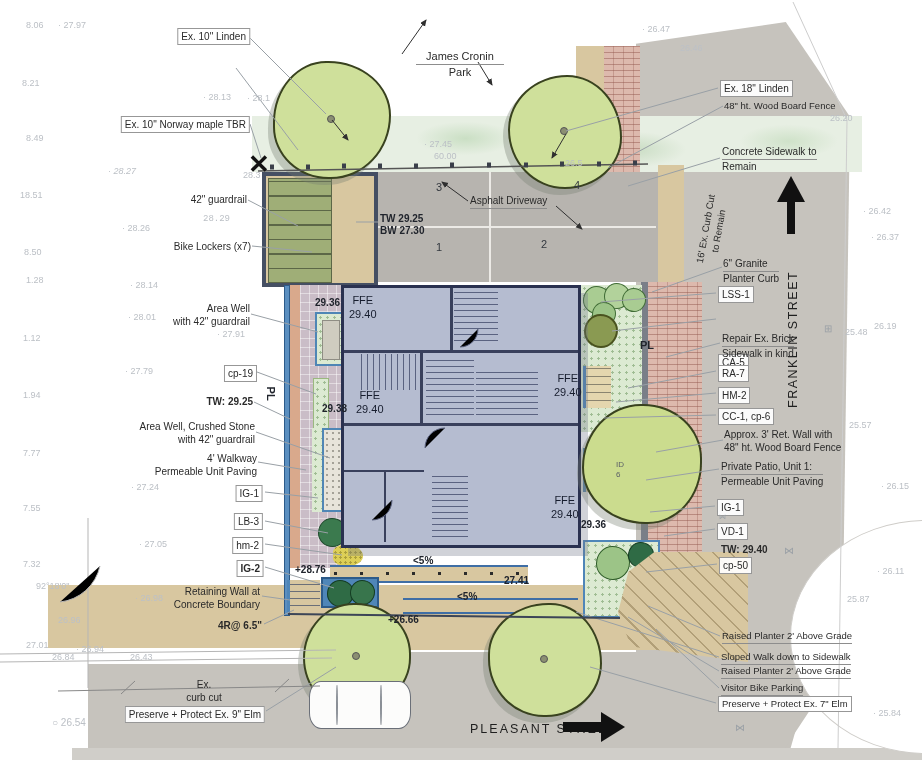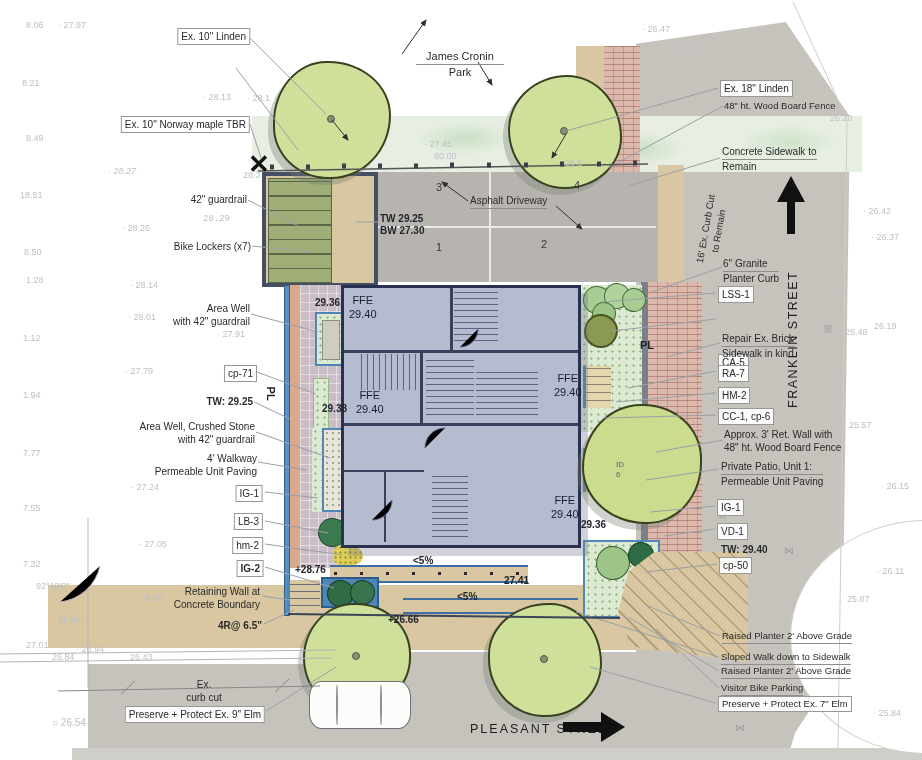--- a/index.html
+++ b/index.html
@@ -296,21 +296,21 @@
   </div>
 
   <div class="lbl box ra" style="left:250px;top:28px;">Ex. 10" Linden</div>
   <div class="lbl box ra" style="left:250px;top:116px;">Ex. 10" Norway maple TBR</div>
   <div class="lbl ra" style="left:247px;top:193px;">42" guardrail</div>
   <div class="lbl ra" style="left:251px;top:240px;">Bike Lockers (x7)</div>
   <div class="lbl ra" style="left:250px;top:302px;">
     <div>Area Well</div>
     <div>with 42" guardrail</div>
   </div>
-  <div class="lbl box ra" style="left:257px;top:365px;">cp-71</div>
+  <div class="lbl box ra" style="left:257px;top:365px;">cp-19</div>
   <div class="lbl ra" style="left:253px;top:395px;font-weight:600;">TW: 29.25</div>
   <div class="lbl ra" style="left:255px;top:420px;">
     <div>Area Well, Crushed Stone</div>
     <div>with 42" guardrail</div>
   </div>
   <div class="lbl ra" style="left:257px;top:452px;">
     <div>4' Walkway</div>
     <div>Permeable Unit Paving</div>
   </div>
   <div class="lbl box ra" style="left:263px;top:485px;">IG-1</div>

